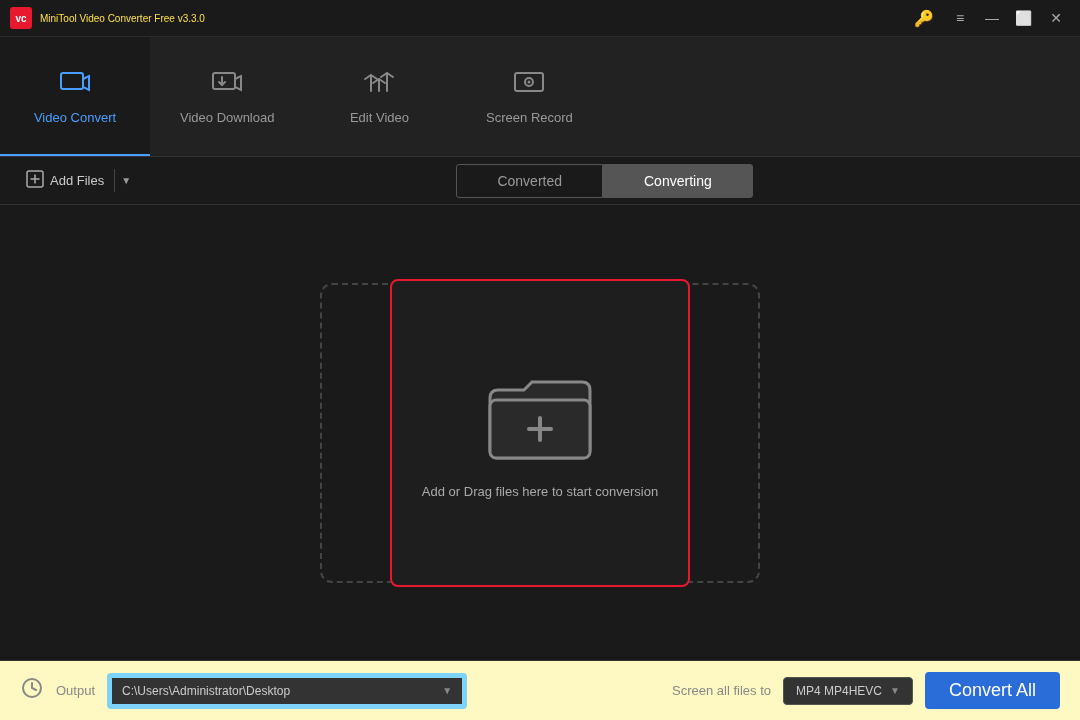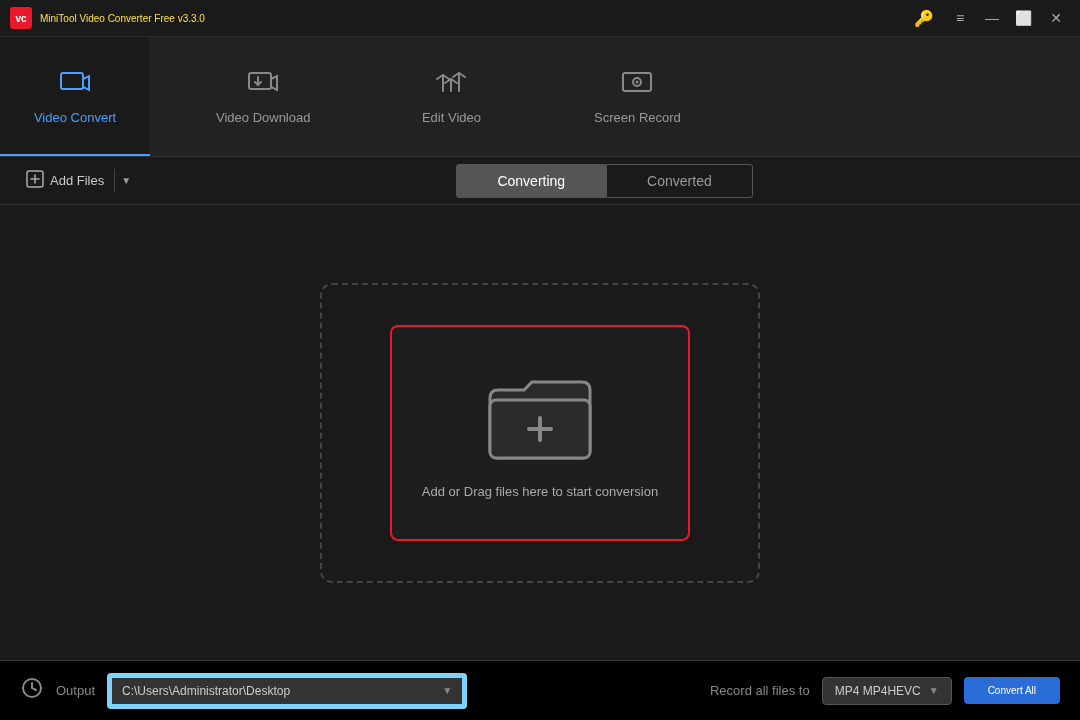--- a/index.html
+++ b/index.html
@@ -63,21 +63,20 @@
       margin-right: 4px;
     }
 
     
     #navbar {
       height: 120px;
       background: #222;
       display: flex;
       align-items: stretch;
       border-bottom: 1px solid #333;
-      gap: 36px;
     }
     .nav-item {
       display: flex;
       flex-direction: column;
       align-items: center;
       justify-content: center;
       gap: 8px;
       padding: 10px 30px;
       cursor: pointer;
       color: #999;
@@ -173,21 +172,21 @@
       width: 440px;
       height: 300px;
       border: 2px dashed #444;
       border-radius: 12px;
       display: flex;
       align-items: center;
       justify-content: center;
     }
     .drop-zone-inner {
       width: 300px;
-      height: 216px;
+      height: 308px;
       border: 2px solid #e8192c;
       border-radius: 8px;
       display: flex;
       flex-direction: column;
       align-items: center;
       justify-content: center;
       gap: 16px;
       cursor: pointer;
       background: #1e1e1e;
     }
@@ -198,21 +197,21 @@
     }
 
     .drop-text {
       color: #aaa;
       font-size: 13px;
     }
 
     
     #bottombar {
       height: 60px;
-      background: #000000;
+      background: #fef9c3;
       display: flex;
       align-items: center;
       padding: 0 20px;
       gap: 12px;
       border-top: 1px solid #333;
       position: absolute;
       bottom: 0;
       left: 0; right: 0; margin-top: 20px;
     }
     .output-clock-icon {
@@ -267,21 +266,21 @@
     .format-arrow {
       color: #888;
       font-size: 10px;
     }
     .convert-all-btn {
       background: #2a6dd9;
       color: #fff;
       border: none;
       padding: 8px 24px;
       border-radius: 4px;
-      font-size: 10px;
+      font-size: 18px;
       cursor: pointer;
       font-weight: 500;
     }
   </style>
 </head>
 <body>
 
 <div id="titlebar">
   <div class="app-logo">
     <span>vc</span>
@@ -350,22 +349,22 @@
           <rect x="1" y="1" width="16" height="16" rx="2" stroke="#aaa" stroke-width="1.5" fill="none"></rect>
           <path d="M9 5 L9 13 M5 9 L13 9" stroke="#aaa" stroke-width="1.5" stroke-linecap="round"></path>
         </svg>
       </span>
       <span>Add Files</span>
     </div>
     <div class="add-files-arrow">▼</div>
   </div>
 
   <div class="tabs-group">
+    <button class="tab-btn">Converted</button>
     <button class="tab-btn active">Converting</button>
-    <button class="tab-btn">Converted</button>
   </div>
 </div>
 
 <div id="main">
   <div class="drop-zone-outer">
     <div class="drop-zone-inner">
 
       <svg class="folder-icon-svg" viewBox="0 0 120 100" fill="none" xmlns="http://www.w3.org/2000/svg">
 
         <path d="M10 30 Q10 22 18 22 L44 22 L52 14 L102 14 Q110 14 110 22 L110 82 Q110 90 102 90 L18 90 Q10 90 10 82 Z" stroke="#888" stroke-width="3" fill="#2a2a2a"></path>
@@ -386,21 +385,21 @@
       <path d="M12 7 L12 12 L16 14" stroke="#888" stroke-width="2" stroke-linecap="round"></path>
     </svg>
   </span>
   <span class="output-label">Output</span>
 
   <div class="output-path-select">
     <span class="output-path-text">C:\Users\Administrator\Desktop</span>
     <span class="output-path-arrow">▼</span>
   </div>
 
-  <span class="convert-all-label">Record all files to</span>
+  <span class="convert-all-label">Screen all files to</span>
 
   <div class="format-select">
     <span>MP4 MP4HEVC</span>
     <span class="format-arrow">▼</span>
   </div>
 
   <button class="convert-all-btn">Convert All</button>
 </div>
 
 </body></html>

